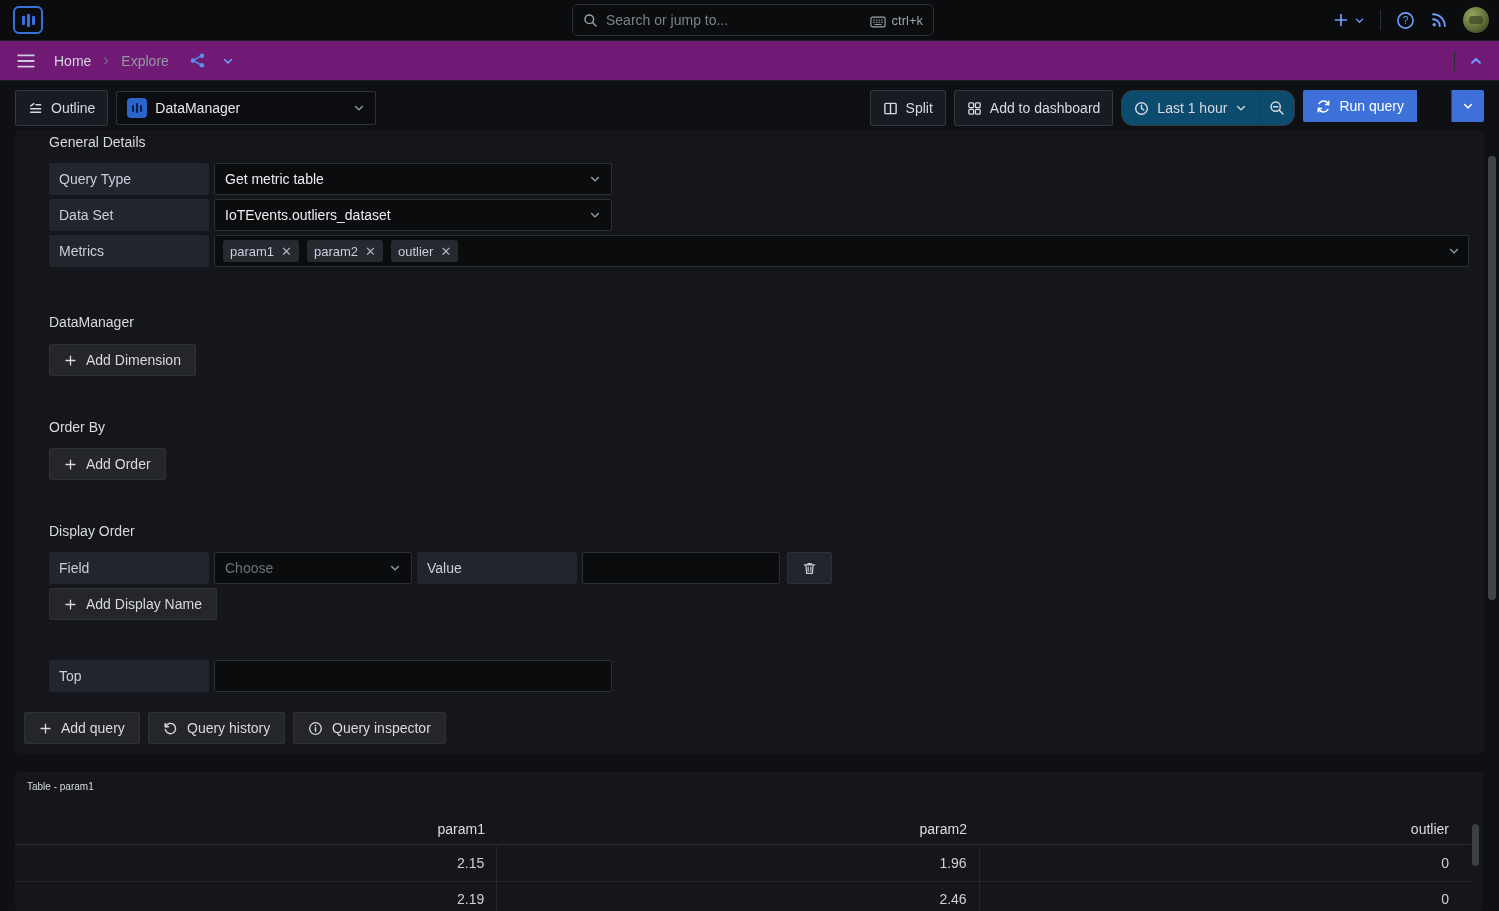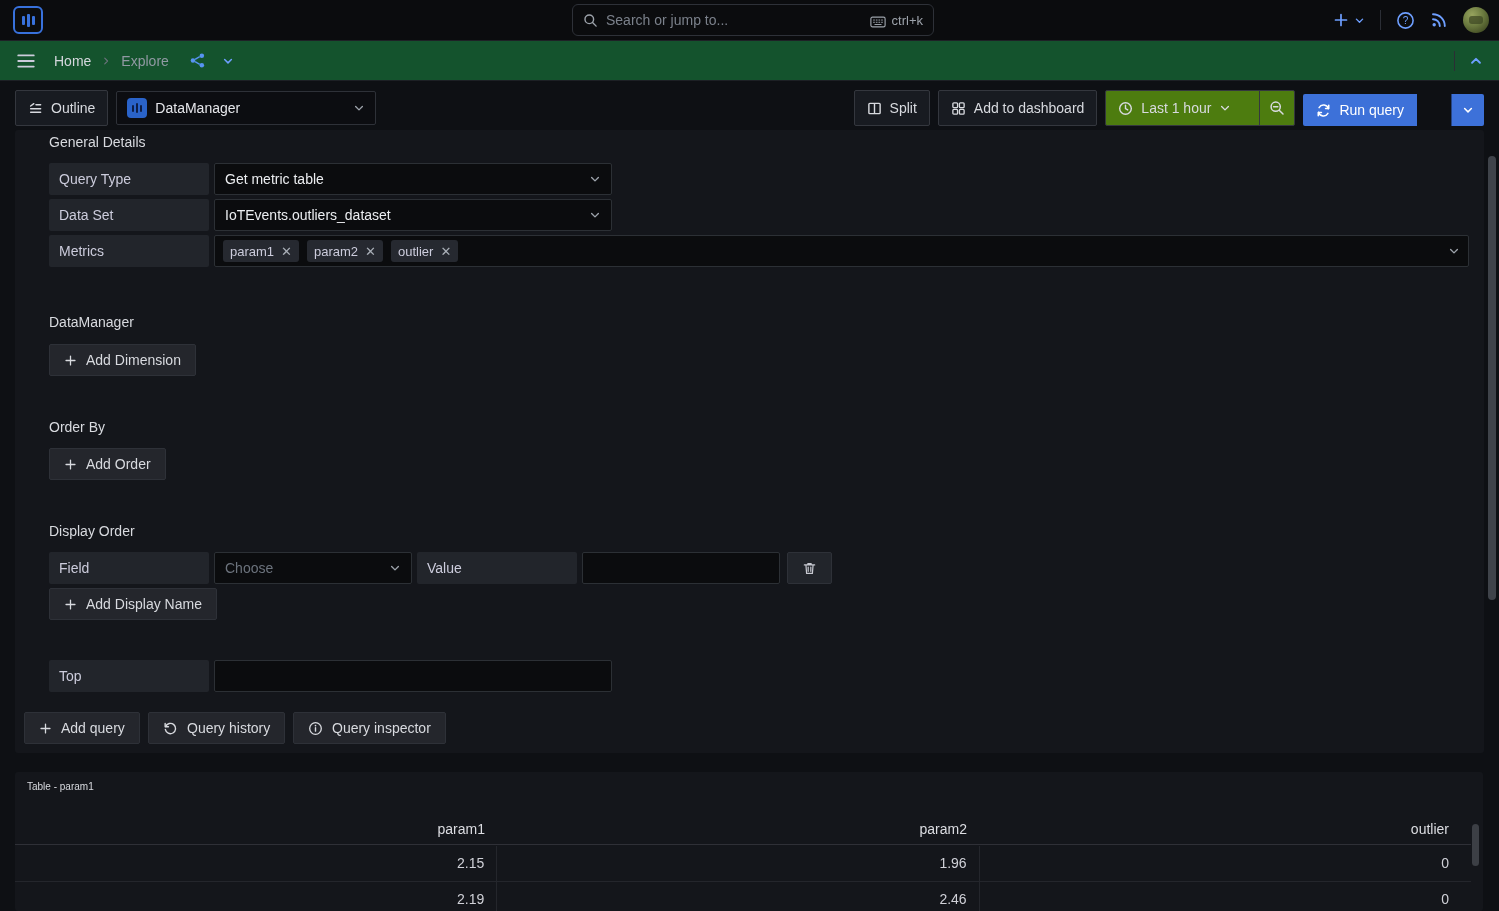--- a/index.html
+++ b/index.html
@@ -50,21 +50,21 @@
     position: relative;
   }
   .avatar::after {
     content: ""; position: absolute; left: 6px; top: 9px; width: 14px; height: 8px;
     background: #3c4622; border-radius: 3px; opacity: .7;
   }
 
   
   .crumbbar {
     position: absolute; left: 0; top: 41px; width: 1499px; height: 40px;
-    background: #14532d; border-bottom: 1px solid #1d2025;
+    background: #701a75; border-bottom: 1px solid #1d2025;
     display: flex; align-items: center; padding: 0 16px;
   }
   .hamburger { color: #ccccdc; cursor: pointer; margin-right: 18px; }
   .crumb { display: flex; align-items: center; gap: 10px; }
   .crumb-home { color: #d5d7dd; font-weight: 500; cursor: pointer; }
   .crumb-sep { color: #6c737d; }
   .crumb-current { color: #9199a3; cursor: pointer; }
   .share-ic { color: #5794f2; margin-left: 10px; cursor: pointer; }
   .crumb-chev { color: #6e9fff; margin-left: 6px; cursor: pointer; }
   .crumb-right { margin-left: auto; display: flex; align-items: center; gap: 14px; }
@@ -85,24 +85,24 @@
     display: inline-flex; align-items: center; gap: 8px;
     background: #0c0d11; border: 1px solid #2e3138; border-radius: 2px;
     color: #e6e7eb; padding: 0 10px; font-weight: 500; cursor: pointer;
   }
   .ds-icon {
     width: 20px; height: 20px; border-radius: 4px; background: #2a63c9;
     display: flex; align-items: center; justify-content: center; gap: 2px;
   }
   .ds-icon i { display: block; width: 2px; background: rgba(8, 18, 48, .85); border-radius: 1px; }
   .ds-picker .chev { margin-left: auto; color: #9da3ab; }
-  .toolbar-right { margin-left: auto; display: flex; align-items: flex-end; gap: 8px; padding-left: 16px; }
+  .toolbar-right { margin-left: auto; display: flex; align-items: flex-start; gap: 8px; padding-left: 16px; }
   .time-group {
     height: 36px; display: inline-flex; align-items: stretch;
-    background: #4d7c0f; border: 1px solid #34373e; border-radius: 2px; overflow: hidden; gap: 16px;
+    background: #0c4a6e; border: 1px solid #34373e; border-radius: 12px; overflow: hidden;
   }
   .time-main {
     display: flex; align-items: center; gap: 8px; padding: 0 12px;
     color: #d8dadf; font-weight: 500; cursor: pointer;
   }
   .zoom-seg {
     width: 35px; display: flex; align-items: center; justify-content: center;
     border-left: 1px solid #34373e; color: #d8dadf; cursor: pointer;
   }
   .run-group { display: inline-flex; height: 32px; border-radius: 2px; overflow: hidden; gap: 34px; }

